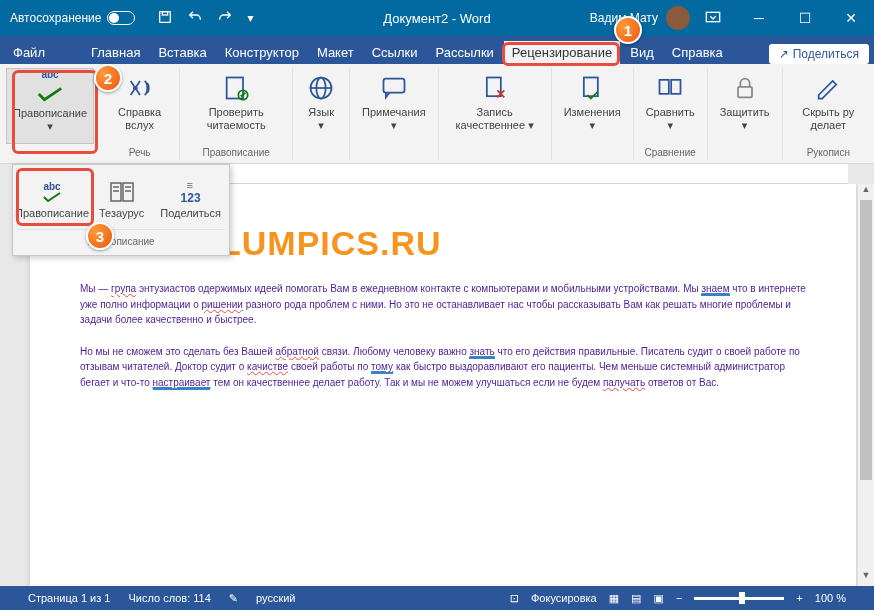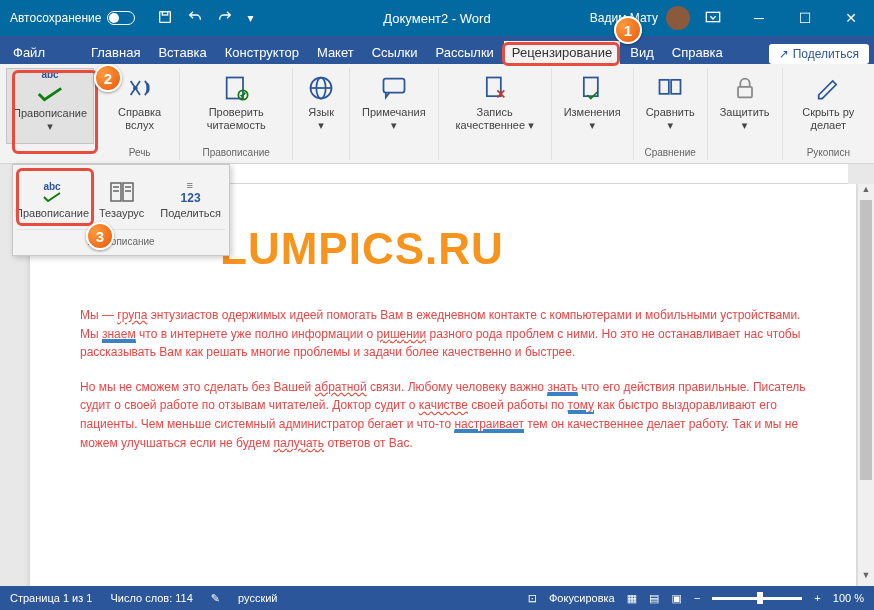--- a/index.html
+++ b/index.html
@@ -25,25 +25,25 @@
 .rbtn{display:flex;flex-direction:column;align-items:center;justify-content:flex-start;padding:4px 6px;min-width:44px;cursor:pointer;font-size:11px;text-align:center;color:#444;height:76px}
 .rbtn.big{min-width:60px}
 .rbtn-icon{height:32px;display:flex;align-items:center;justify-content:center;margin-bottom:2px}
 .rbtn-icon svg{width:28px;height:28px}
 .rbtn-label{line-height:1.2}
 .rgroup-label{font-size:10px;color:#666;padding-bottom:2px}
 .ruler{height:20px;background:#fff;border-bottom:1px solid #d4d4d4;position:relative}
 .ruler-gray{position:absolute;top:0;height:20px;background:#e8e8e8}
 .doc-area{position:absolute;top:184px;bottom:24px;left:0;right:0;background:#e8e8e8;overflow:hidden}
 .page{position:absolute;left:30px;top:0;right:18px;background:#fff;min-height:500px;padding:40px 44px 40px 50px;box-shadow:0 0 6px rgba(0,0,0,.15)}
-.site-title{color:#f7941e;font-size:44px;font-weight:700;letter-spacing:1px;margin-bottom:32px;margin-left:140px}
-.para{font-size:12px;line-height:1.55;color:#ef4444;margin-bottom:16px}
+.site-title{color:#f7941e;font-size:34px;font-weight:700;letter-spacing:1px;margin-bottom:18px;margin-left:140px}
+.para{font-size:10px;line-height:1.55;color:#4c1d95;margin-bottom:16px}
 .err-red{border-bottom:2px wavy #e74c3c;text-decoration:underline wavy #e74c3c}
 .err-blue{border-bottom:2px solid #3b82c4;text-decoration:underline #3b82c4 2px}
-.statusbar{position:absolute;bottom:0;left:0;right:0;height:24px;background:#2b579a;color:#fff;display:flex;align-items:center;font-size:11px;padding:0 10px;gap:18px}
+.statusbar{position:absolute;bottom:0;left:0;right:0;height:24px;background:#2b579a;color:#fff;display:flex;align-items:center;font-size:11px;padding:0 28px;gap:18px}
 .sb-right{margin-left:auto;display:flex;align-items:center;gap:12px}
 .zoom-slider{width:90px;height:3px;background:#fff;position:relative}
 .zoom-slider::after{content:"";position:absolute;width:6px;height:12px;background:#fff;top:-5px;left:50%}
 .callout{position:absolute;border:3px solid #e74c3c;border-radius:6px;pointer-events:none;z-index:50}
 .badge{position:absolute;width:28px;height:28px;border-radius:50%;background:radial-gradient(circle at 30% 30%,#ff9a3c,#e8590c);border:2px solid #fff;color:#fff;font-weight:700;display:flex;align-items:center;justify-content:center;font-size:15px;z-index:51;box-shadow:0 1px 3px rgba(0,0,0,.4)}
 .dropdown{position:absolute;top:164px;left:12px;width:218px;background:#f3f3f3;border:1px solid #c8c8c8;box-shadow:2px 2px 6px rgba(0,0,0,.2);z-index:40;padding:6px 4px}
 .dd-row{display:flex;gap:2px}
 .dd-item{display:flex;flex-direction:column;align-items:center;padding:6px 4px;width:70px;font-size:11px;color:#444;cursor:pointer}
 .dd-item-icon{height:30px;display:flex;align-items:center;justify-content:center}
 .dd-group-label{text-align:center;font-size:10px;color:#666;padding:6px 0 2px;border-top:1px solid #e1e1e1;margin-top:4px}

